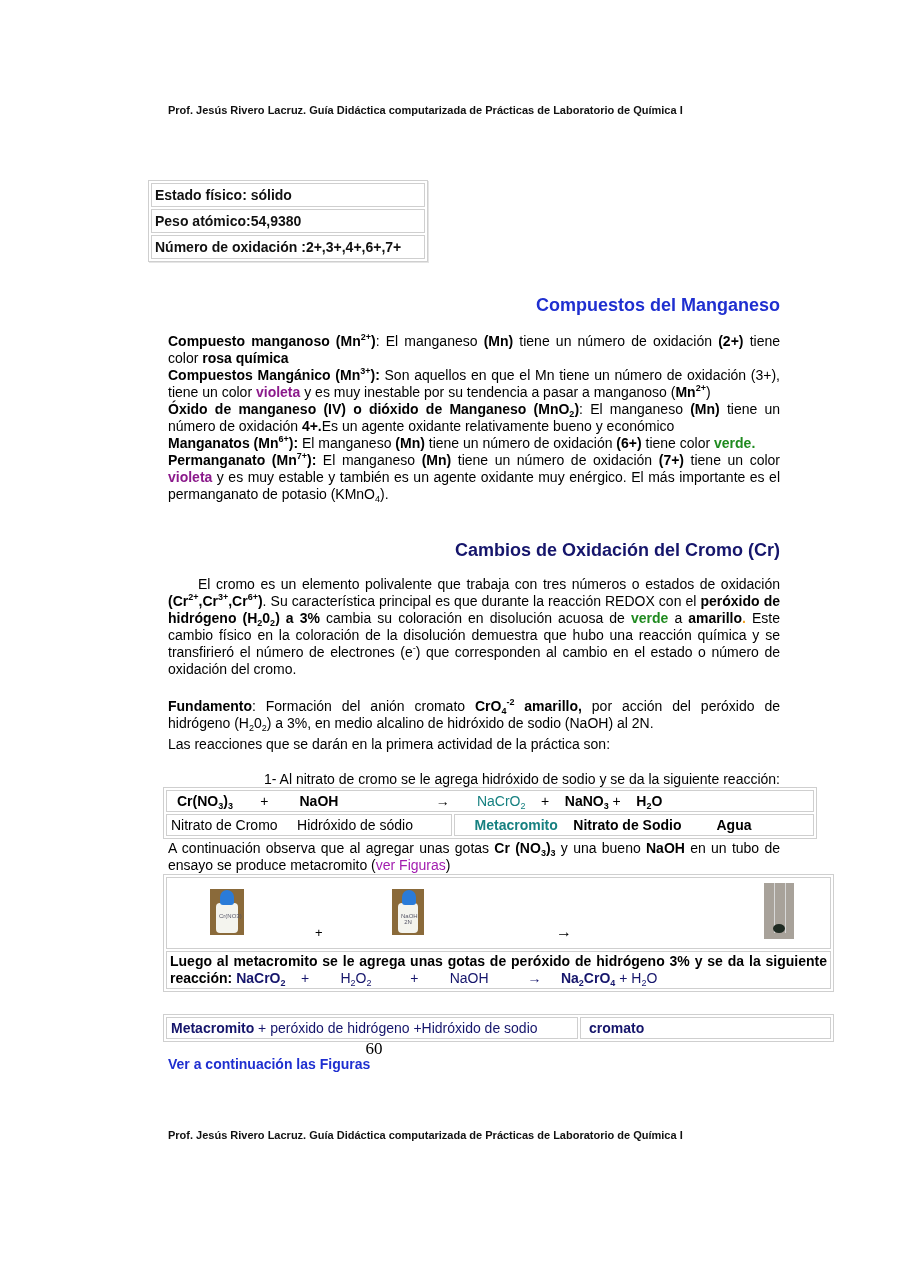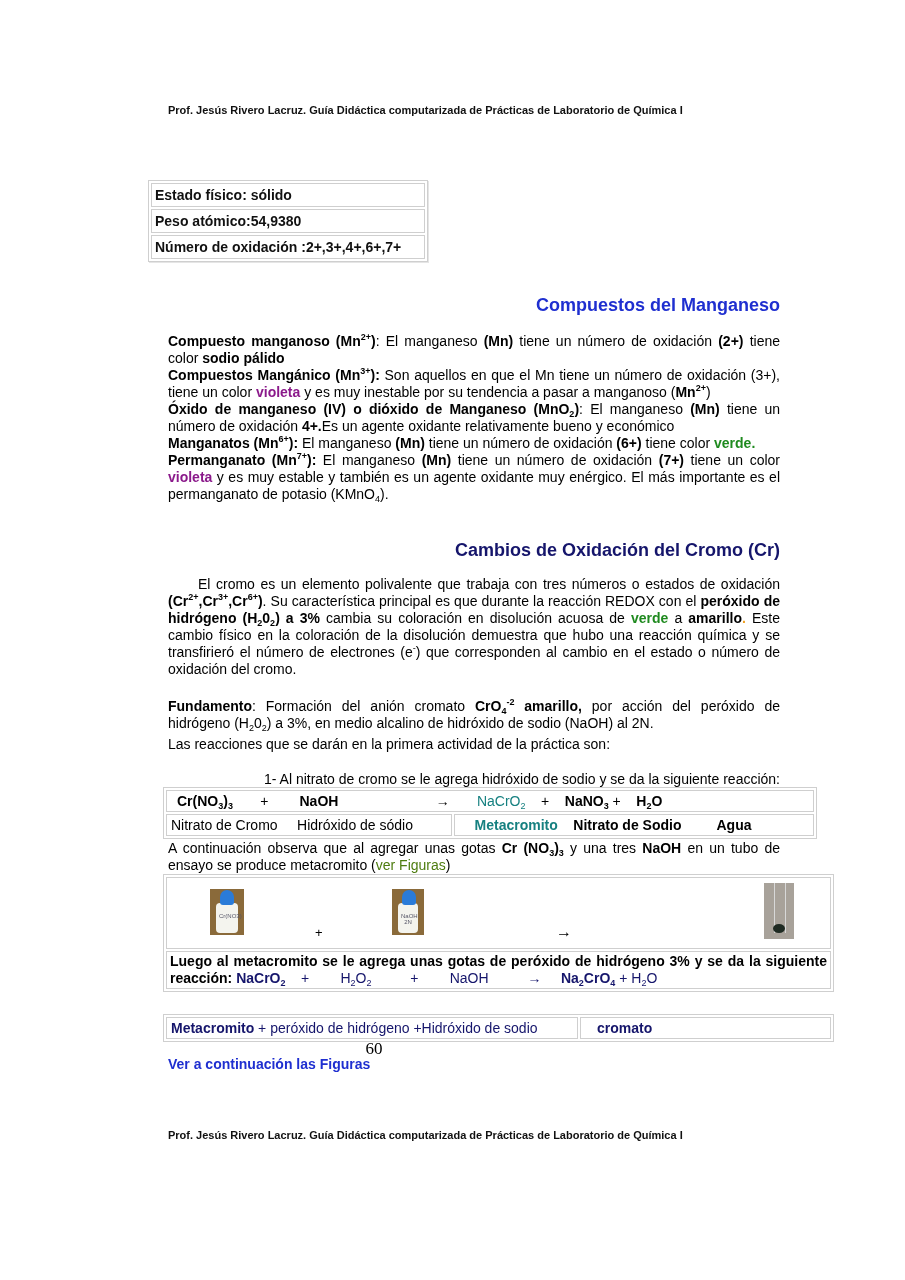--- a/index.html
+++ b/index.html
@@ -16,21 +16,21 @@
   .justify { text-align: justify; }
   .center-title { text-align: right; font-weight: bold; font-size: 18px; }
   .blue-title { color: #1f2fd0; }
   .navy-title { color: #15156b; }
   .b { font-weight: bold; }
   .violet { color: #8b1a8b; font-weight: bold; }
   .green { color: #1f8a1f; font-weight: bold; }
   .orange { color: #f0a020; font-weight: bold; }
   .teal { color: #168080; }
   .navy { color: #15156b; }
-  .link { color: #4d7c0f; margin-top: 22px; }
+  .link { color: #a21caf; margin-top: 22px; }
   sup { font-size: 9px; line-height: 0; vertical-align: 6px; }
   sub { font-size: 9px; line-height: 0; vertical-align: -3px; }
 
   .eq-table { position: absolute; left: 163px; top: 787px; width: 654px; border: 1px solid #cfcfcf; border-collapse: separate; border-spacing: 2px; }
   .eq-table td { border: 1px solid #cfcfcf; font-size: 14px; height: 20px; padding: 0 4px; white-space: pre; }
 
   .fig-table { position: absolute; left: 163px; top: 874px; width: 671px; border: 1px solid #cfcfcf; border-collapse: separate; border-spacing: 2px; }
   .fig-table td { border: 1px solid #cfcfcf; font-size: 14px; padding: 1px 3px; }
   .fig-row { height: 68px; position: relative; }
   .bottle { position: absolute; width: 34px; height: 46px; background: #8a6a3a; }
@@ -56,21 +56,21 @@
       </tr>
   <tr>
         <td>Número de oxidación :2+,3+,4+,6+,7+</td>
       </tr>
 </tbody>
   </table>
 
 <div class="content center-title blue-title" style="top:297px;">Compuestos del Manganeso</div>
 
 <div class="content justify" style="top:333px;">
-  <div><span class="b">Compuesto manganoso (Mn</span><sup class="b">2+</sup><span class="b">)</span><span>: El manganeso </span><span class="b">(Mn)</span><span> tiene un número de oxidación </span><span class="b">(2+)</span><span> tiene color </span><span class="b">sodio pálido</span></div>
+  <div><span class="b">Compuesto manganoso (Mn</span><sup class="b">2+</sup><span class="b">)</span><span>: El manganeso </span><span class="b">(Mn)</span><span> tiene un número de oxidación </span><span class="b">(2+)</span><span> tiene color </span><span class="b">rosa química</span></div>
   <div><span class="b">Compuestos Mangánico (Mn</span><sup class="b">3+</sup><span class="b">):</span><span> Son aquellos en que el Mn tiene un número de oxidación (3+), tiene un color </span><span class="violet">violeta</span><span> y es muy inestable por su tendencia a pasar a manganoso (</span><span class="b">Mn</span><sup class="b">2+</sup><span>)</span></div>
   <div><span class="b">Óxido de manganeso (IV) o dióxido de Manganeso  (MnO</span><sub class="b">2</sub><span class="b">)</span><span>: El manganeso </span><span class="b">(Mn)</span><span> tiene un número de oxidación </span><span class="b">4+.</span><span>Es un agente oxidante relativamente bueno y económico</span></div>
   <div><span class="b">Manganatos (Mn</span><sup class="b">6+</sup><span class="b">):</span><span> El manganeso </span><span class="b">(Mn)</span><span> tiene un número de oxidación </span><span class="b">(6+)</span><span> tiene color </span><span class="green">verde.</span></div>
   <div><span class="b">Permanganato (Mn</span><sup class="b">7+</sup><span class="b">):</span><span> El manganeso </span><span class="b">(Mn)</span><span> tiene un número de oxidación </span><span class="b">(7+)</span><span> tiene un color </span><span class="violet">violeta</span><span> y es muy estable y también es un agente oxidante muy enérgico. El más importante es el permanganato de potasio (KMnO</span><sub>4</sub><span>).</span></div>
 </div>
 
 <div class="content center-title navy-title" style="top:542px;">Cambios de Oxidación del Cromo (Cr)</div>
 
 <div class="content justify" style="top:576px; text-indent:30px;"><span>El cromo es un elemento polivalente que trabaja con tres números o estados de oxidación </span><span class="b">(Cr<sup>2+</sup>,Cr<sup>3+</sup>,Cr<sup>6+</sup>)</span><span>.  Su característica principal es que durante la reacción REDOX con el </span><span class="b"><span>peróxido de hidrógeno (H</span><sub>2</sub>0<sub>2</sub><span>) a 3%</span></span><span> cambia su coloración en disolución acuosa de </span><span class="green">verde</span><span> a </span><span class="b">amarillo</span><span class="orange">.</span><span>  Este cambio físico en la coloración de la disolución demuestra que hubo una reacción química y se transfirieró el número de electrones (e</span><sup>-</sup><span>) que corresponden al cambio en el estado o número de oxidación del cromo.</span></div>
 
@@ -84,21 +84,21 @@
       <tr>
     <td colspan="2" style="padding-left:10px;"><span class="b">Cr(NO</span><sub class="b">3</sub><span class="b">)</span><sub class="b">3</sub>       <span>+</span>        <span class="b">NaOH</span>                         <span>→</span>       <span class="teal">NaCrO</span><sub class="teal">2</sub>    <span>+</span>    <span class="b">NaNO</span><sub class="b">3</sub> <span>+</span>    <span class="b">H</span><sub class="b">2</sub><span class="b">O</span></td>
   </tr>
   <tr>
     <td style="width:276px;"><span>Nitrato de Cromo</span>     <span>Hidróxido de sódio</span></td>
     <td>    <span class="teal b">Metacromito</span>    <span class="b">Nitrato de Sodio</span>         <span class="b">Agua</span></td>
   </tr>
 </tbody>
   </table>
 
-<div class="content justify" style="top:840px;"><span> A continuación  observa que al agregar unas gotas </span><span class="b"><span>Cr (NO</span><sub>3</sub>)<sub>3</sub></span><span>  y una tres  </span><span class="b">NaOH</span><span> en un tubo de ensayo se produce metacromito (</span><span class="link">ver Figuras</span><span>)</span></div>
+<div class="content justify" style="top:840px;"><span> A continuación  observa que al agregar unas gotas </span><span class="b"><span>Cr (NO</span><sub>3</sub>)<sub>3</sub></span><span>  y una bueno  </span><span class="b">NaOH</span><span> en un tubo de ensayo se produce metacromito (</span><span class="link">ver Figuras</span><span>)</span></div>
 
 <table class="fig-table">
   <tbody>
       <tr>
     <td colspan="2" class="fig-row">
       <div style="position:relative; height:68px;">
         <div class="bottle" style="left:40px; top:10px;">
           <div class="body"></div>
               <div class="cap"></div>
               <div class="lbl">Cr(NO3)</div>
@@ -120,21 +120,21 @@
   <tr>
     <td colspan="2" class="justify" style="line-height:17px;"><span class="b">Luego al metacromito se le agrega unas gotas de peróxido de hidrógeno 3% y se da la siguiente reacción:</span> <span class="navy b">NaCrO</span><sub class="navy b">2</sub><span class="navy" style="white-space:pre;">    <span>+</span>        <span>H</span><sub>2</sub>O<sub>2</sub>          <span>+</span>        <span>NaOH</span>          <span>→</span>     </span><span class="navy b">Na</span><sub class="navy b">2</sub><span class="navy b">CrO</span><sub class="navy b">4</sub><span class="navy"> + H</span><sub class="navy">2</sub><span class="navy">O</span></td>
   </tr>
 </tbody>
   </table>
 
 <table class="eq-table" style="top:1014px; width:671px;">
   <tbody>
       <tr>
     <td style="width:402px;" class="navy"><span class="b">Metacromito</span><span> + peróxido de hidrógeno +Hidróxido de sodio</span></td>
-    <td class="navy b" style="padding-left:16px;">cromato</td>
+    <td class="navy b" style="padding-left:8px;">cromato</td>
   </tr>
 </tbody>
   </table>
 
 <div class="content b blue-title" style="top:1056px;">Ver a continuación  las Figuras</div>
 
 <div class="page-number">60</div>
 <div class="page-footer">Prof.  Jesús  Rivero  Lacruz. Guía Didáctica computarizada de Prácticas de Laboratorio de Química I</div>
 
 </body></html>

